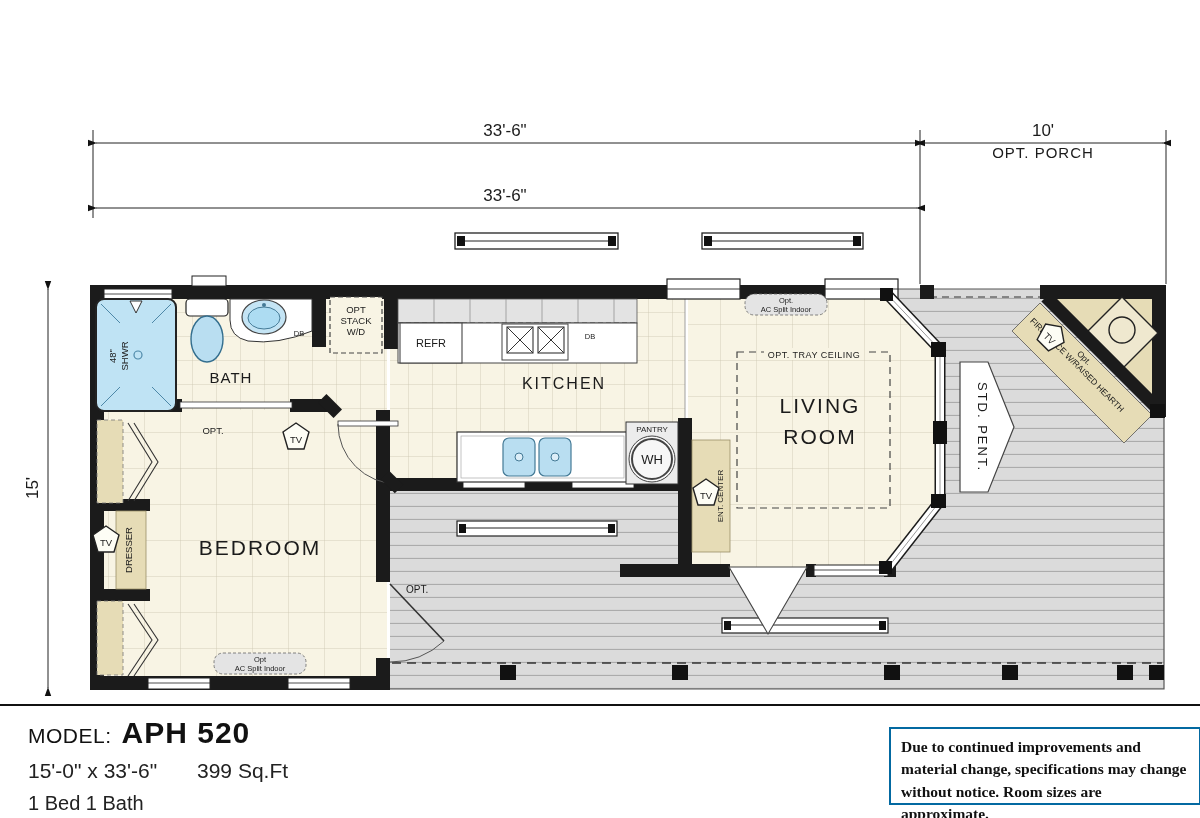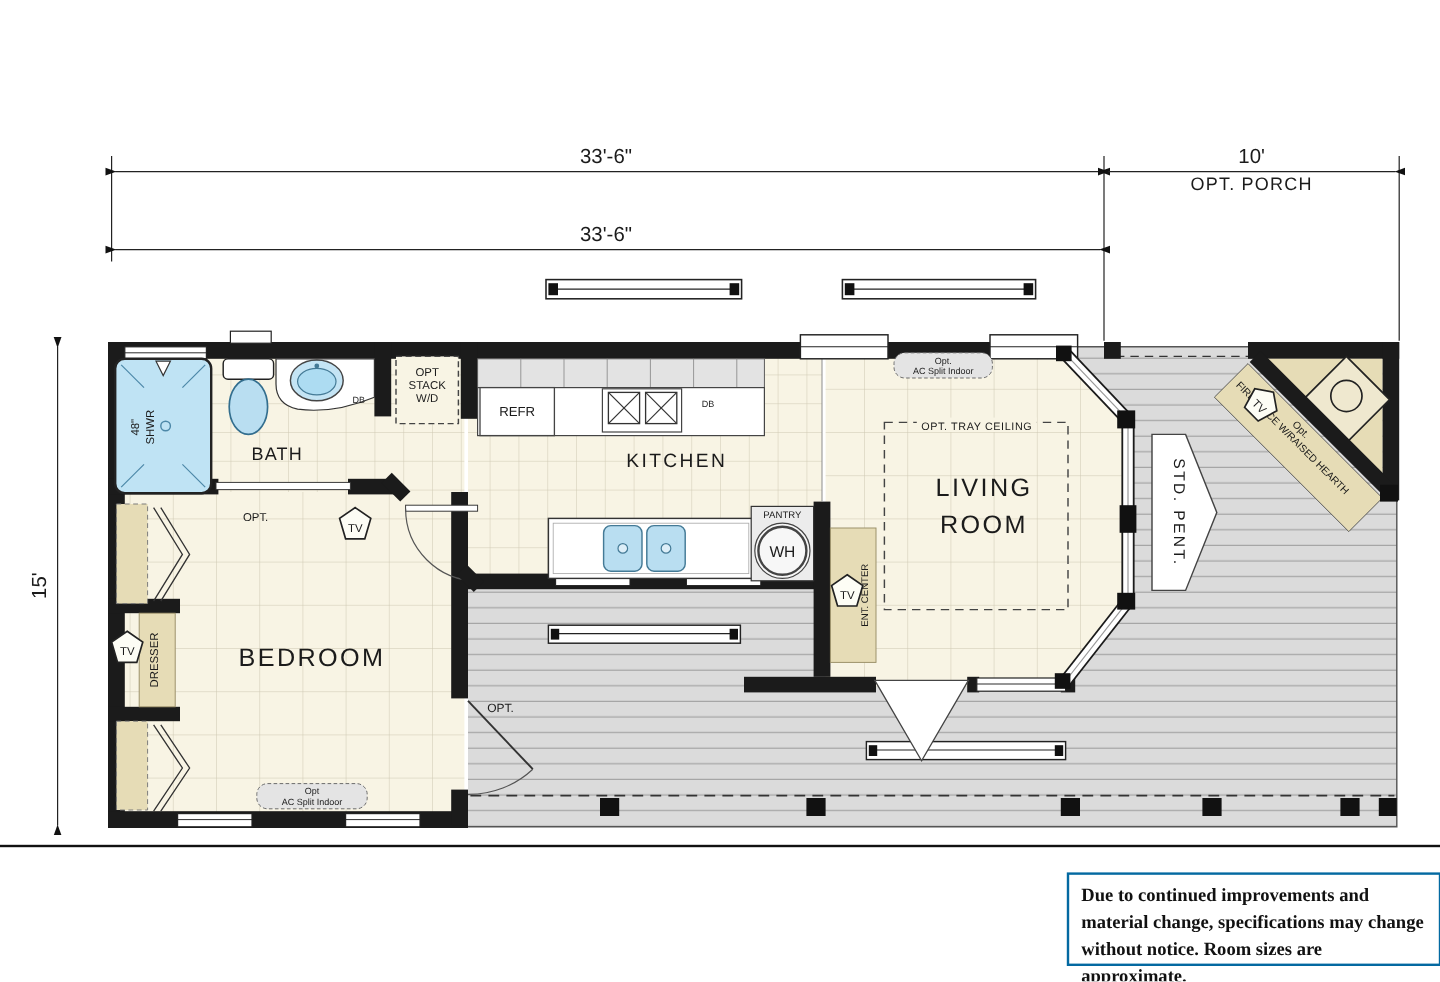--- a/index.html
+++ b/index.html
@@ -299,15 +299,26 @@
 
   <text class="medtxt" x="231" y="383" text-anchor="middle">BATH</text>
   <text x="564" y="389" text-anchor="middle" font-size="16" letter-spacing="2">KITCHEN</text>
   <text class="roomtxt" x="820" y="413" text-anchor="middle">LIVING</text>
   <text class="roomtxt" x="820" y="444" text-anchor="middle">ROOM</text>
   <text class="roomtxt" x="260" y="555" text-anchor="middle">BEDROOM</text>
 </svg>
 
 <div id="rule"></div>
 
+<div id="footer">
+  <div id="model-line">
+    <span class="lbl">MODEL:</span>
+    <span class="name">APH 520</span>
+  </div>
+  <div id="size-line">
+    <span>15'-0" x 33'-6"</span>
+    <span class="sq">399 Sq.Ft</span>
+  </div>
+  <div id="beds-line">1 Bed 1 Bath</div>
+</div>
 
 <div id="disclaimer">Due to continued improvements and material change, specifications may change without notice. Room sizes are approximate.</div>
 </div>
 
 </body></html>

